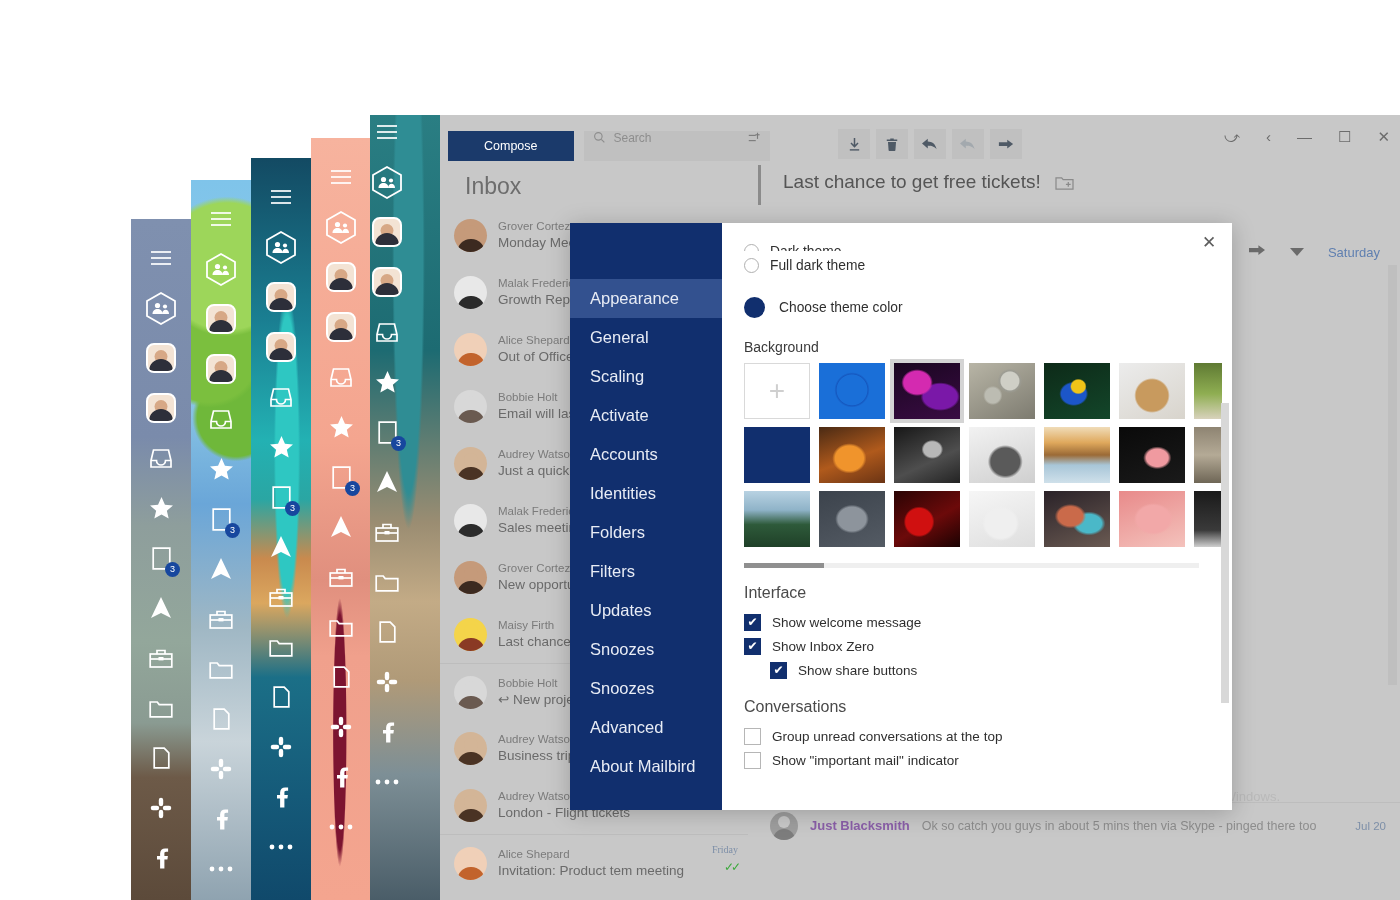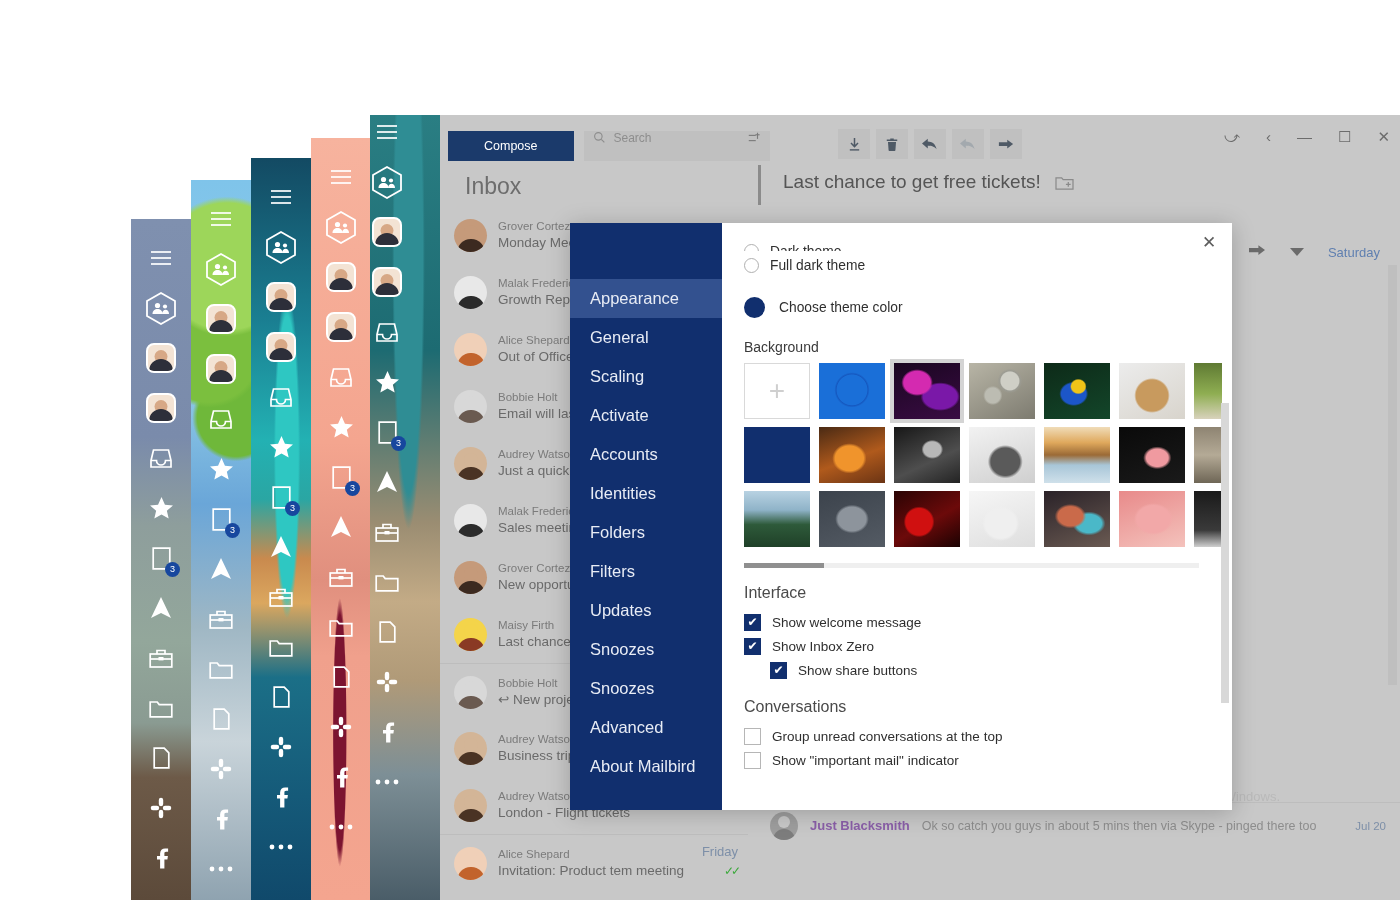--- a/index.html
+++ b/index.html
@@ -54,21 +54,21 @@
   .mail-row.sep { border-top:1px solid #bdbdbd; }
   .av { width:33px; height:33px; border-radius:50%; flex:0 0 33px; position:relative; overflow:hidden; }
   .av .h { position:absolute; left:50%; top:17%; width:14px; height:14px; transform:translateX(-50%);
            border-radius:50%; }
   .av .b { position:absolute; left:50%; bottom:-5px; width:27px; height:18px; transform:translateX(-50%);
            border-radius:13px 13px 0 0; }
   .mail-txt { min-width:0; flex:1; }
   .mail-from { font-size:11.5px; color:#7b7b7b; line-height:15px; white-space:nowrap; }
   .mail-sub { font-size:13.5px; color:#6a6a6a; line-height:18px; white-space:nowrap; overflow:hidden; }
   .mail-meta { position:absolute; right:10px; top:9px; text-align:right; }
-  .mail-date { font-size:13px; color:#7d8fa8; }
+  .mail-date { font-size:10px; color:#7d8fa8;font-family:Liberation Serif, serif; }
   .tick { color:#3da93d; font-size:12px; letter-spacing:-3px; display:block; margin-top:5px; }
 
   #reading-pane { position:absolute; left:308px; top:0; right:0; bottom:0; }
   .read-divider { position:absolute; left:10px; top:50px; width:3px; height:40px; background:#8b8b8b; }
   .read-subject { position:absolute; left:35px; top:56px; font-size:19px; color:#555; }
   .folder-ic { display:inline-block; margin-left:9px; vertical-align:-3px; color:#8a8a8a; }
   .read-tools { position:absolute; right:20px; top:128px; display:flex; align-items:center; gap:24px; color:#6b6b6b; }
   .read-tools .saturday { color:#5f7fb0; font-size:13px; }
   .read-body { position:absolute; left:35px; top:200px; right:10px; color:#5b5b5b; font-size:14.5px; line-height:30px; }
   .read-body .p2 { margin-top:70px; }

